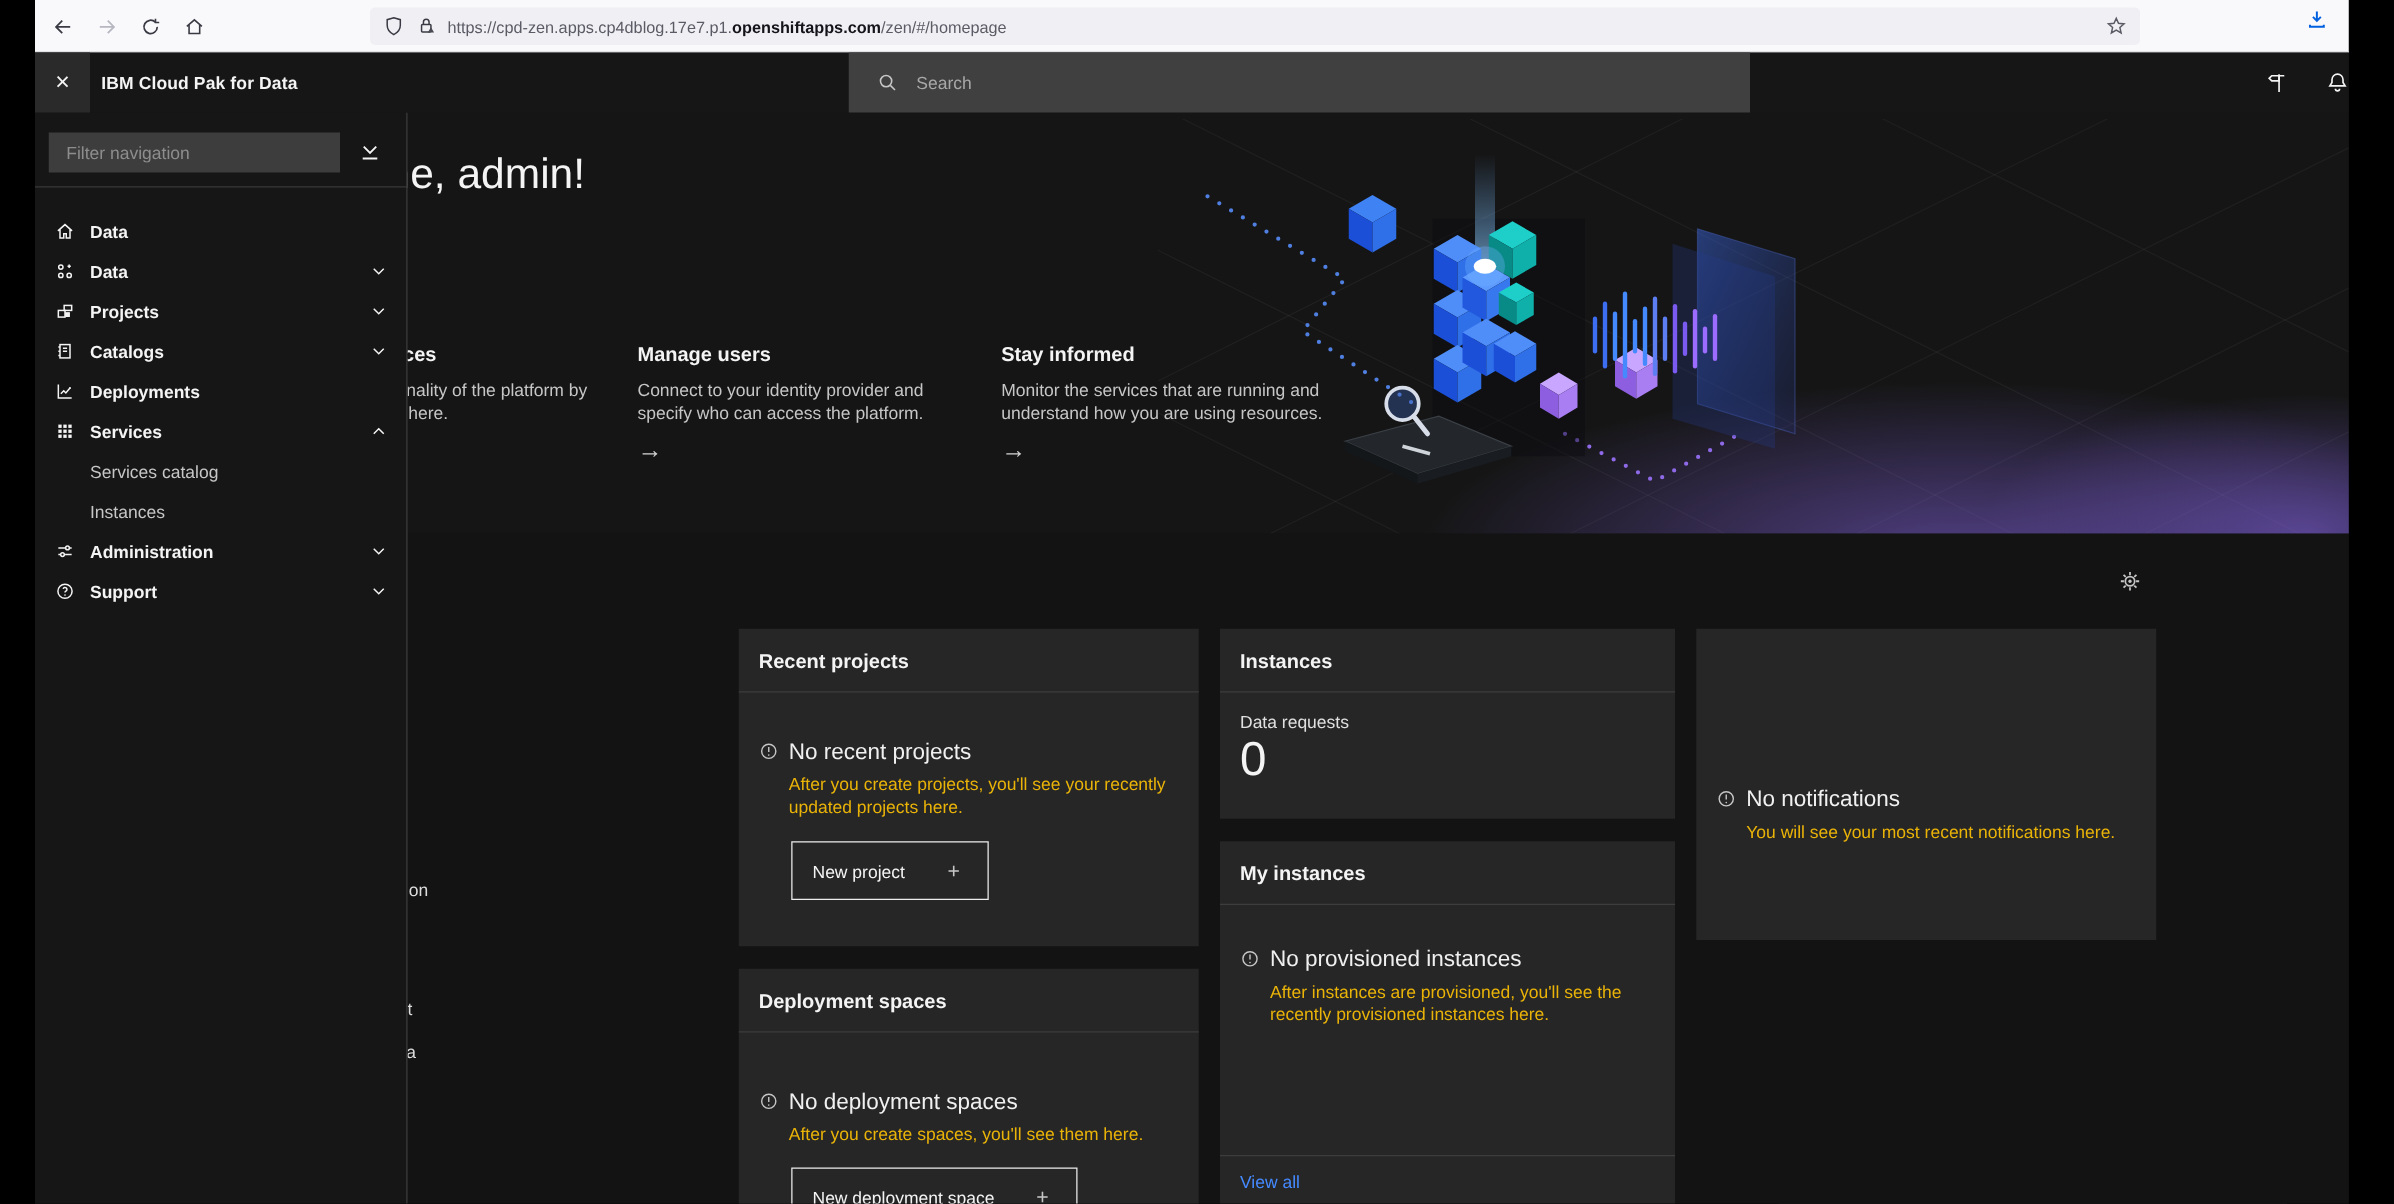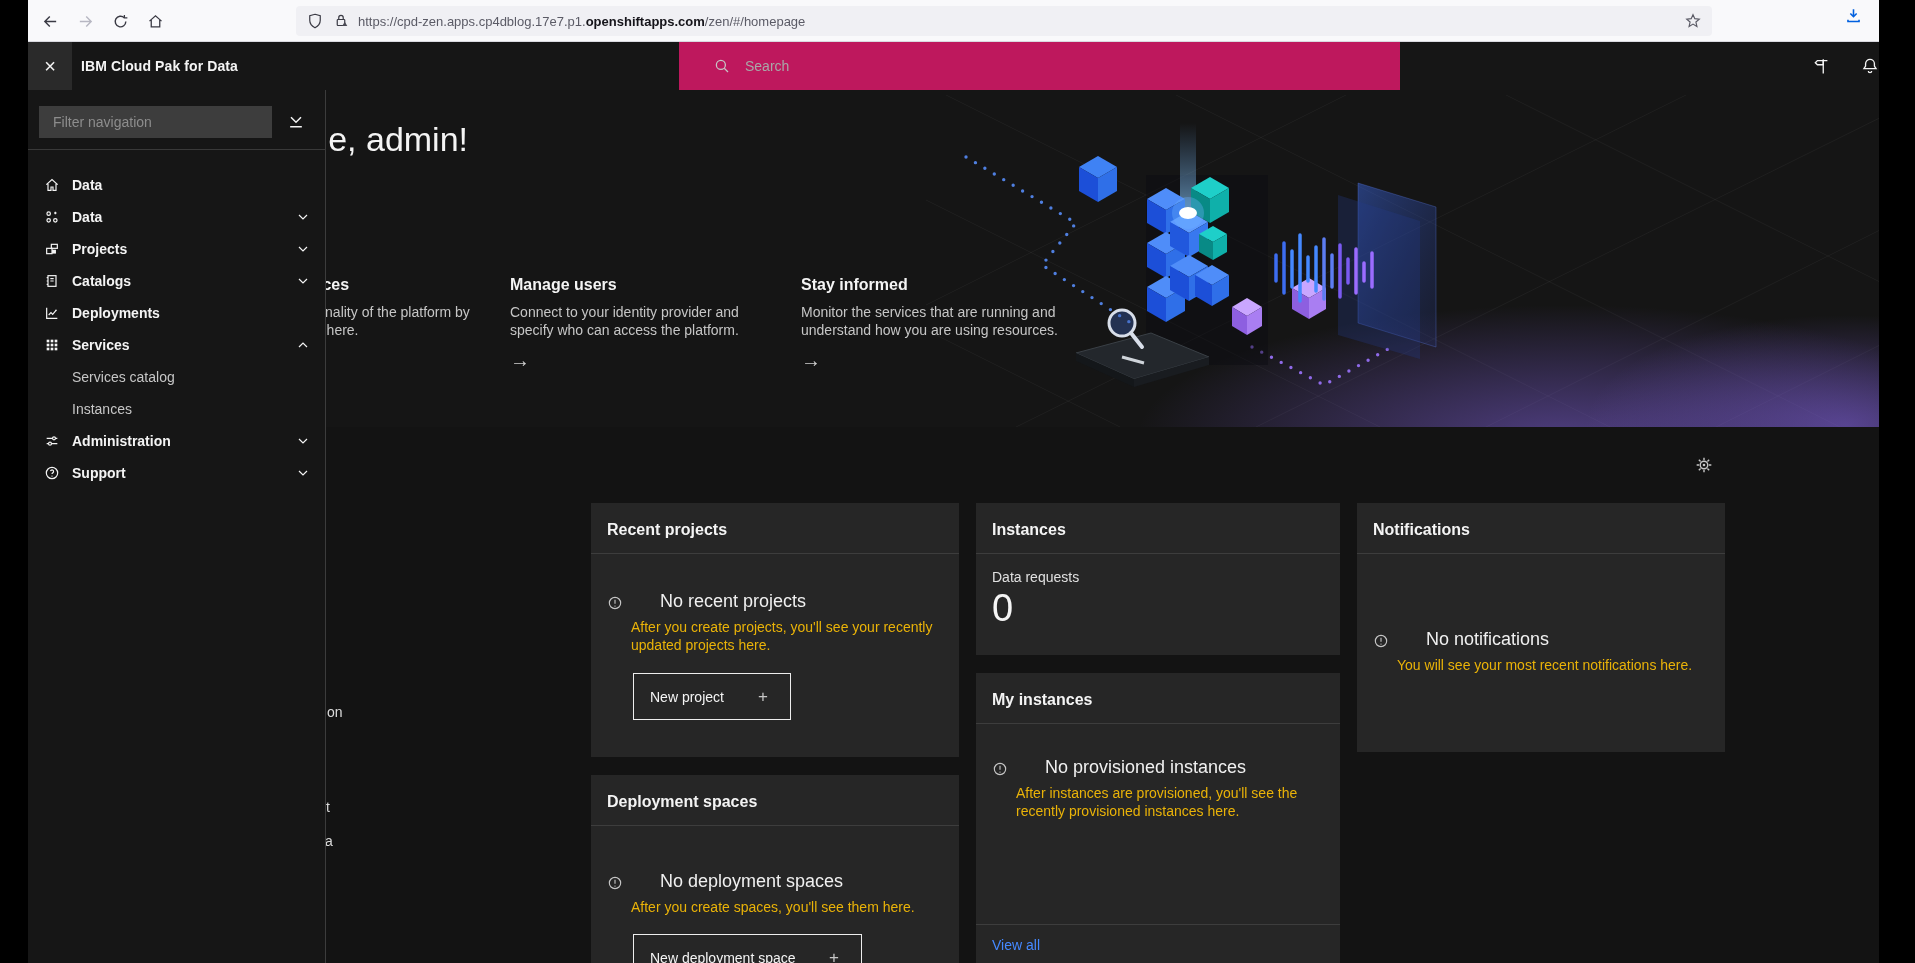--- a/index.html
+++ b/index.html
@@ -19,22 +19,22 @@
   .url-text{font-size:13px;white-space:nowrap;overflow:hidden;flex:1;margin-left:8px;}
   .url-text b{color:#15141a;font-weight:700;}
   .chrome-right{position:absolute;right:8px;top:5px;display:flex;align-items:flex-end;gap:14px;}
 
   
   .app-header{position:absolute;left:0;top:42px;width:1915px;height:48px;background:#161616;z-index:30;}
   .close-btn{position:absolute;left:0;top:0;width:44px;height:48px;background:#2a2a2a;color:#f4f4f4;
              display:flex;align-items:center;justify-content:center;font-size:20px;cursor:pointer;}
   .product-title{position:absolute;left:53px;top:0;height:48px;display:flex;align-items:center;
                  color:#f4f4f4;font-size:14px;font-weight:700;letter-spacing:.1px;}
-  .global-search{position:absolute;left:651px;top:0;width:721px;height:48px;background:#be185d;
-                 display:flex;align-items:center;color:#c6c6c6;padding-left:12px;}
+  .global-search{position:absolute;left:651px;top:0;width:721px;height:48px;background:#404040;
+                 display:flex;align-items:center;color:#c6c6c6;}
   .global-search input{background:transparent;border:none;outline:none;color:#f4f4f4;font-size:14px;
                  font-family:"Liberation Sans",sans-serif;flex:1;}
   .global-search input::placeholder{color:#a8a8a8;}
   .hdr-icon{position:absolute;top:0;width:48px;height:48px;display:flex;align-items:center;
             justify-content:center;color:#f4f4f4;cursor:pointer;}
 
   
   .sidebar{position:absolute;left:0;top:90px;width:298px;height:873px;background:#161616;
            border-right:1px solid #3c3c3c;z-index:20;}
   .filter-box{position:absolute;left:11px;top:16px;width:233px;height:32px;background:#3d3d3d;
@@ -60,21 +60,21 @@
   .promo .arr{display:inline-block;margin-top:10px;font-size:20px;color:#d0d0d0;cursor:pointer;}
   .banner-collapse{position:absolute;left:1860px;top:300px;color:#c6c6c6;cursor:pointer;}
 
   
   .lower{position:absolute;left:0;top:427px;width:1898px;height:536px;background:#131313;z-index:1;}
   .gear{position:absolute;left:1666px;top:28px;color:#c6c6c6;cursor:pointer;}
   .card{position:absolute;background:#262626;color:#c6c6c6;}
   .card h2{margin:0;padding:18px 16px 14px 16px;font-size:16px;font-weight:700;color:#f4f4f4;
            border-bottom:1px solid #3d3d3d;}
   .empty{position:absolute;left:16px;right:16px;}
-  .empty .erow{display:flex;align-items:center;gap:29px;}
+  .empty .erow{display:flex;align-items:flex-start;}
   .empty .einfo{color:#c6c6c6;margin-right:8px;margin-top:2px;flex:none;}
   .empty .etitle{font-size:18px;color:#f0f0f0;font-weight:400;}
   .empty .ebody{margin-left:24px;margin-top:6px;font-size:14px;line-height:18px;color:#eab308;}
   .ghost-btn{position:absolute;left:42px;height:47px;border:1px solid #ededed;color:#f4f4f4;
              font-size:14px;display:flex;align-items:center;justify-content:space-between;
              padding:0 22px 0 16px;cursor:pointer;background:transparent;}
   .metric-label{position:absolute;left:16px;font-size:14px;color:#e0e0e0;}
   .metric-value{position:absolute;left:16px;font-size:38px;font-weight:300;color:#f4f4f4;}
   .card .foot-divider{position:absolute;left:0;width:100%;height:1px;background:#3d3d3d;}
   .view-all{position:absolute;left:16px;font-size:14px;color:#4589ff;cursor:pointer;}
@@ -410,21 +410,20 @@
             </svg>
           <span class="etitle">No provisioned instances</span>
         </div>
         <div class="ebody">After instances are provisioned, you'll see the recently provisioned instances here.</div>
       </div>
       <div class="foot-divider" style="top:251px"></div>
       <a class="view-all" style="top:264px">View all</a>
     </div>
 
     <div class="card" style="left:1329px;top:76px;width:368px;height:249px">
-      <h2>Notifications</h2>
       <div class="empty" style="top:126px">
         <div class="erow">
           <svg class="einfo" width="16" height="16" viewBox="0 0 24 24" fill="none" stroke="currentColor" stroke-width="1.7">
               <circle cx="12" cy="12" r="8.5"></circle>
               <path d="M12 7v6"></path>
               <circle cx="12" cy="16.6" r="1" fill="currentColor" stroke="none"></circle>
             </svg>
           <span class="etitle">No notifications</span>
         </div>
         <div class="ebody">You will see your most recent notifications here.</div>

